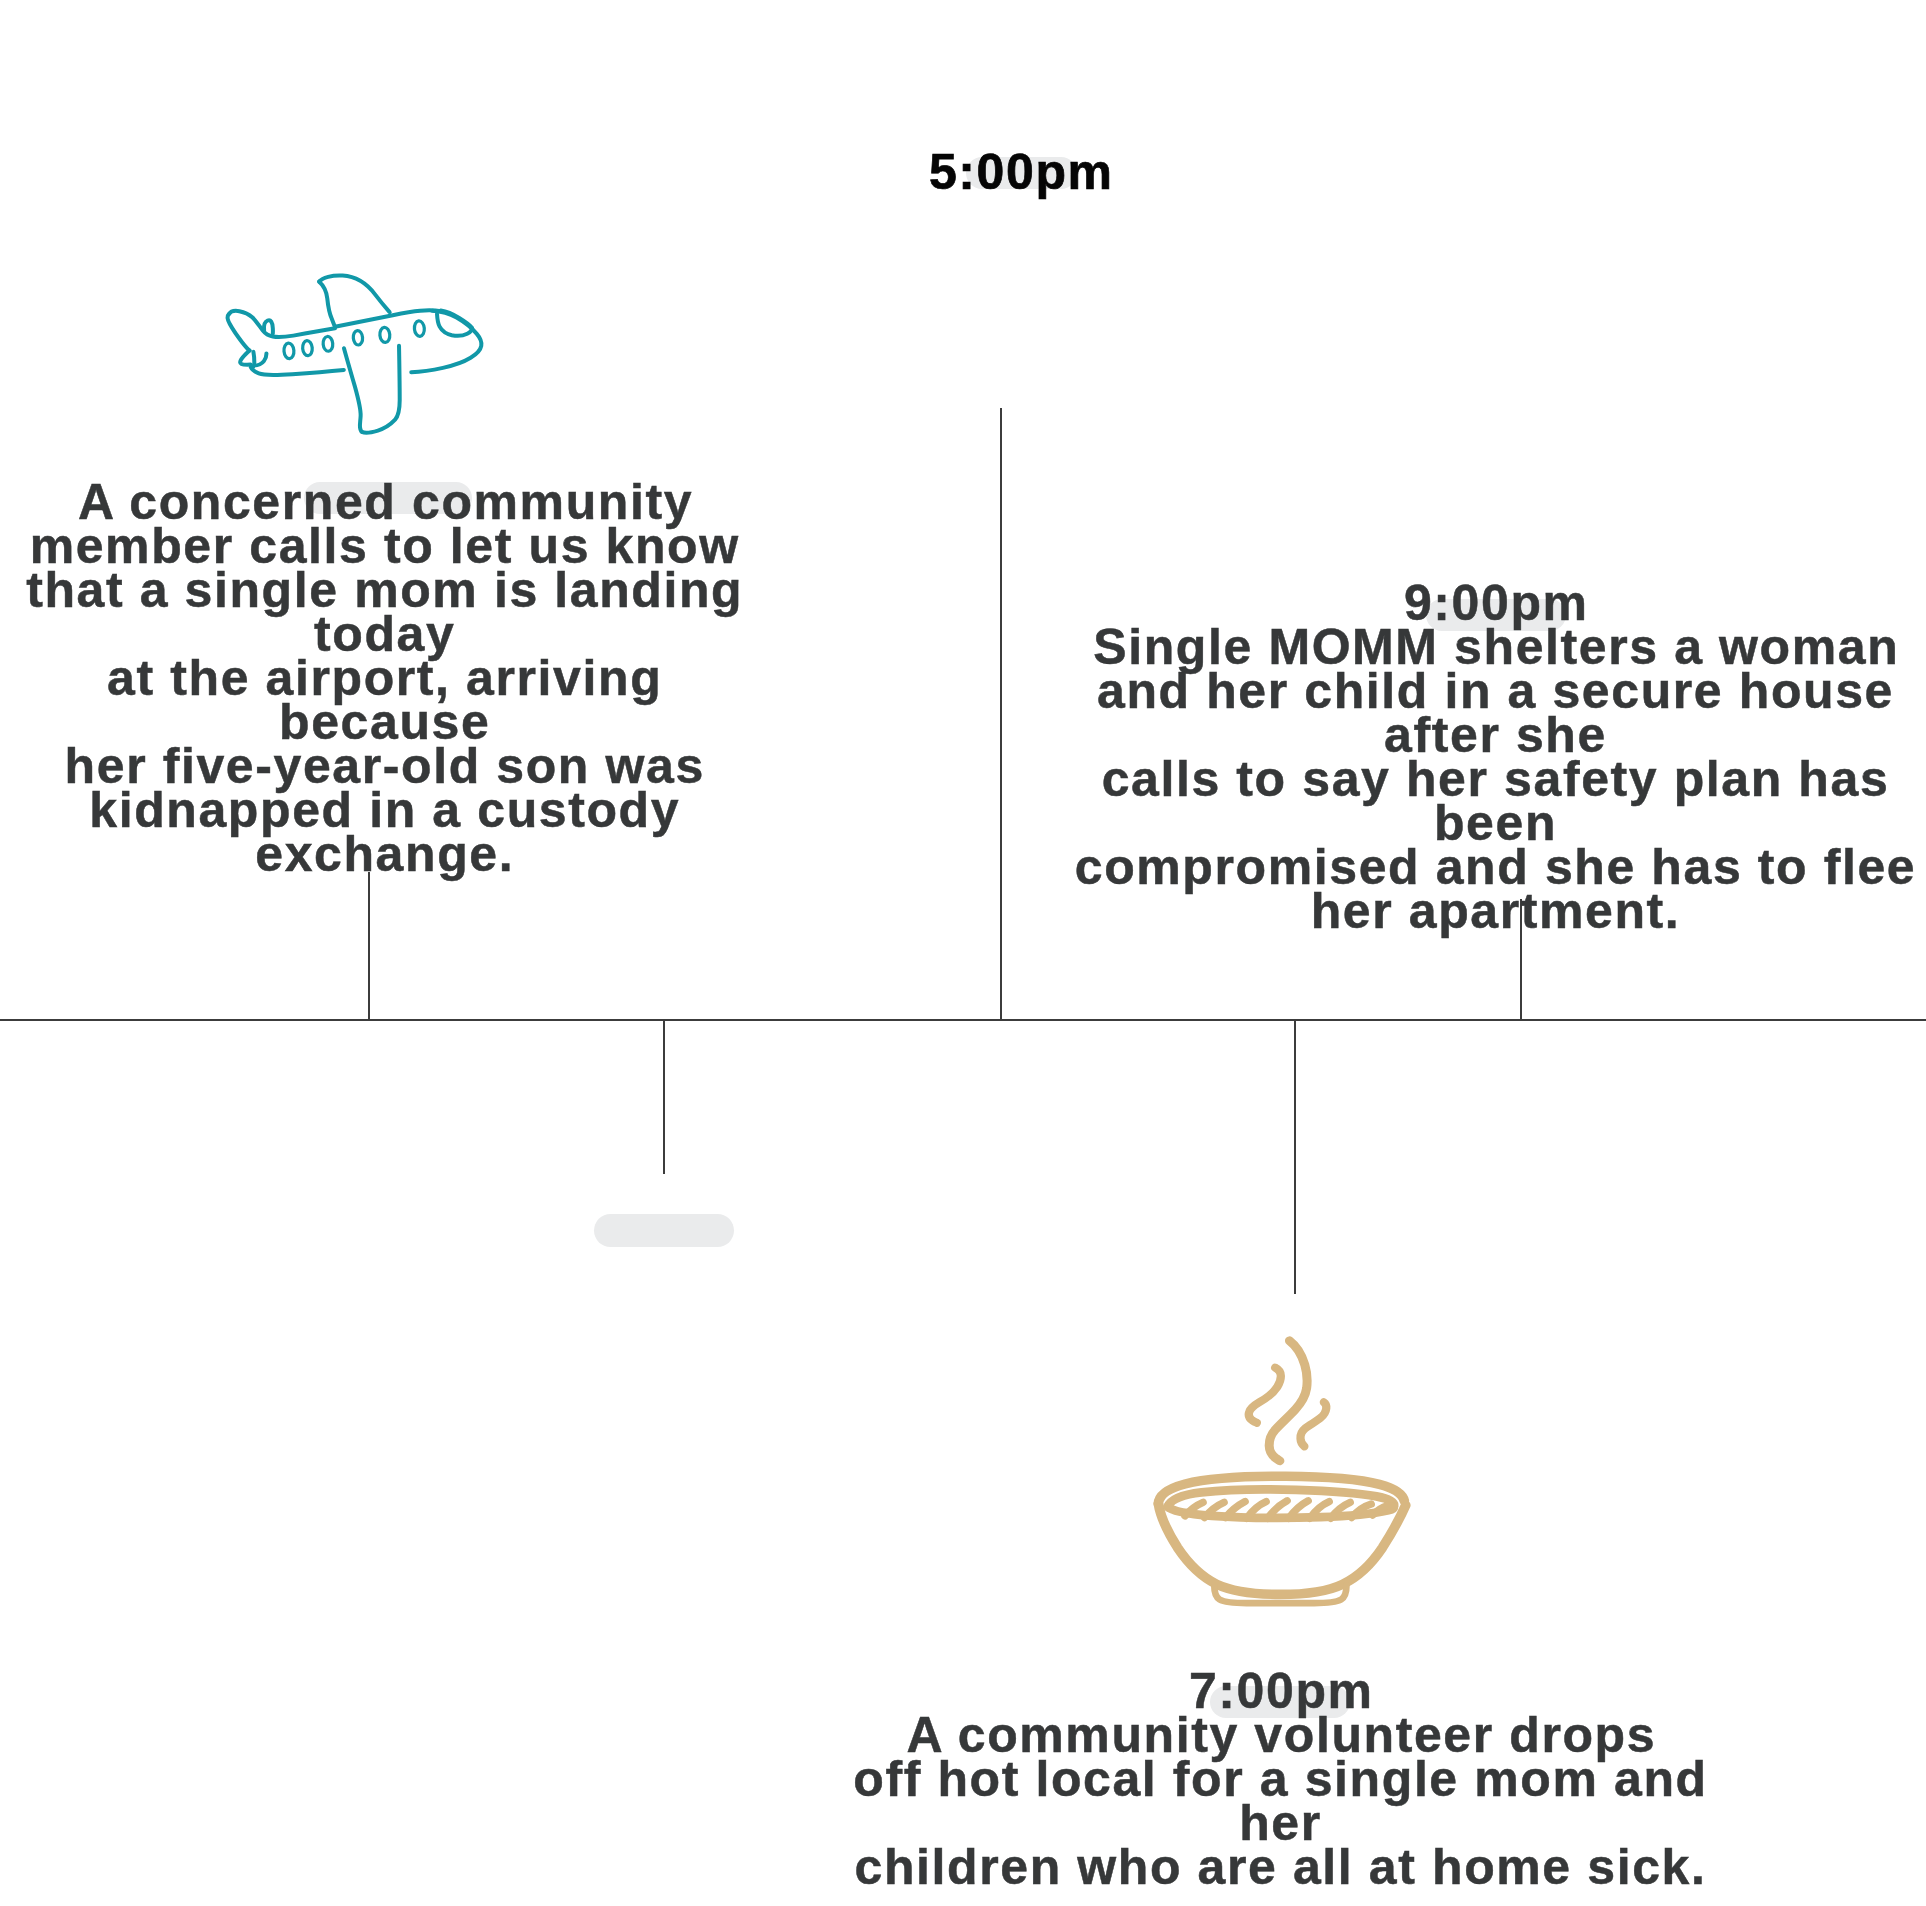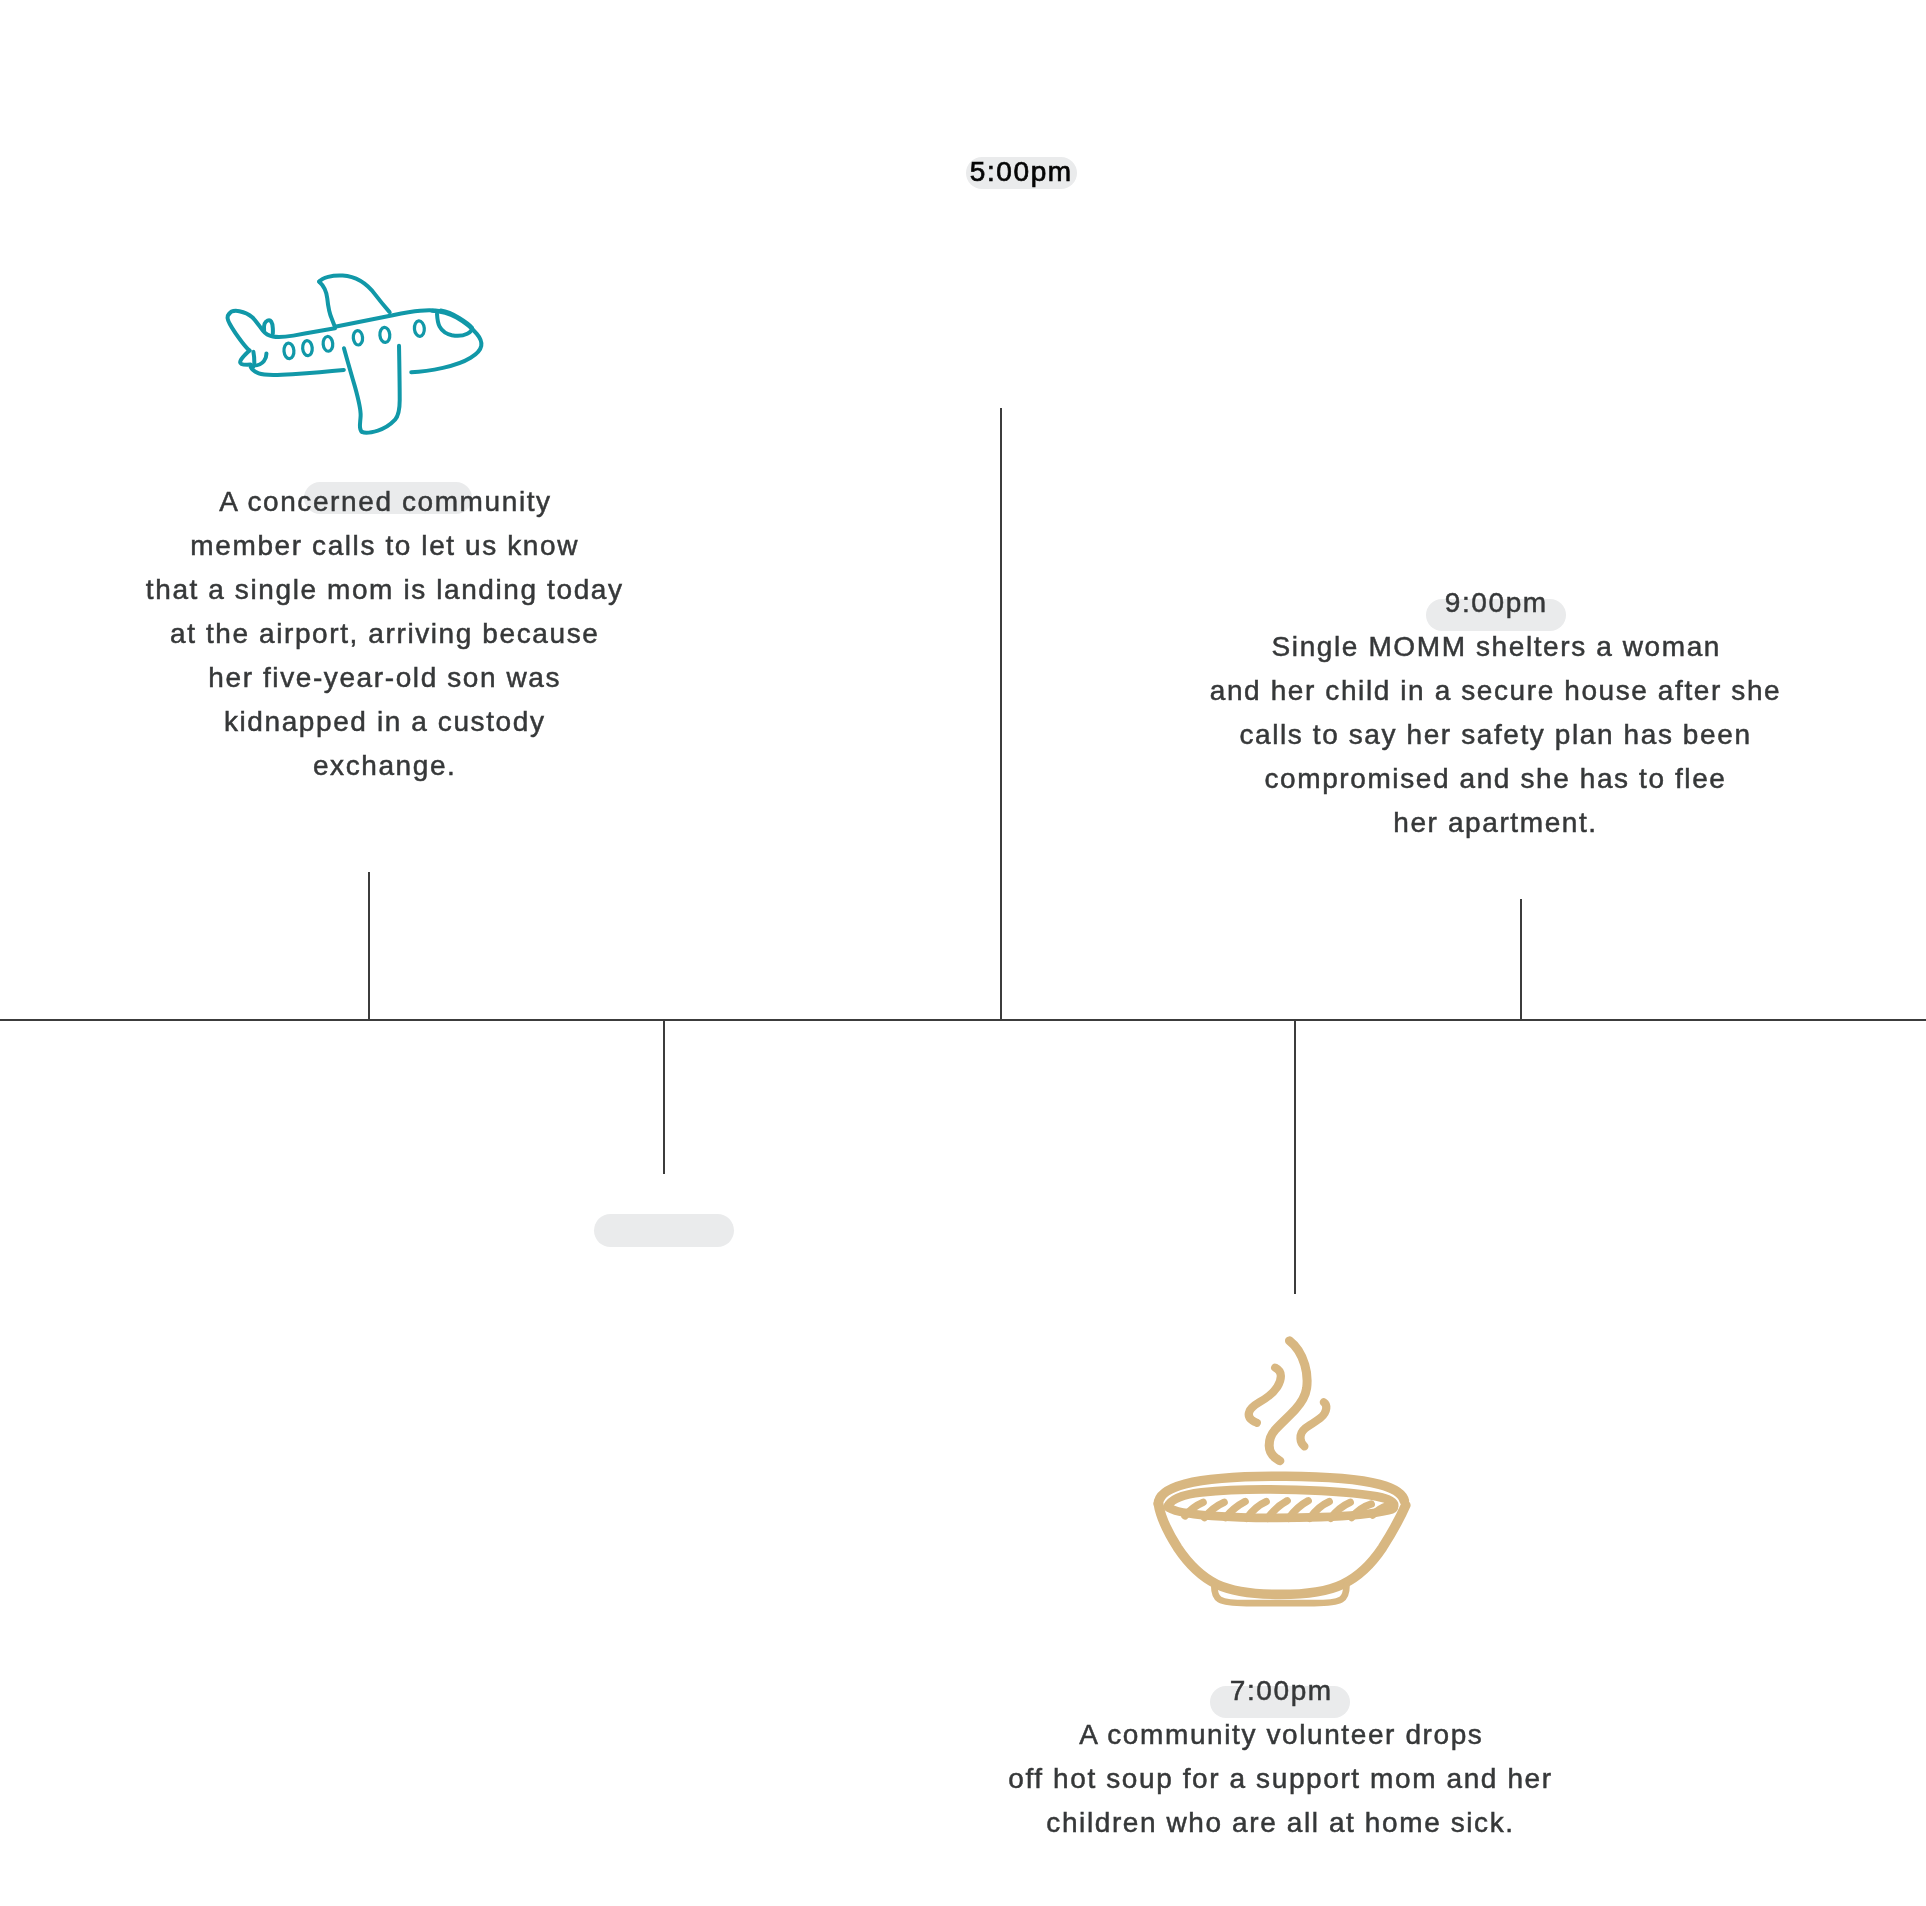--- a/index.html
+++ b/index.html
@@ -1,21 +1,21 @@
 <!DOCTYPE html>
 <html style="font-size:12.3px"><head>
 <meta charset="utf-8">
 <style>
   html,body{margin:0;padding:0;}
   body{width:1926px;height:1906px;background:#ffffff;font-family:"Liberation Sans",sans-serif;overflow:hidden;}
   .stage{position:relative;width:1926px;height:1906px;}
   .tl-h{position:absolute;left:0;top:1019px;width:1926px;height:1.5px;background:#3c3c3c;}
   .tl-v{position:absolute;width:1.5px;background:#3c3c3c;}
-  .entry{position:absolute;text-align:center;color:#363839;font-size:28px;line-height:44px;
-         letter-spacing:1.6px;text-indent:1.6px;-webkit-text-stroke:0.5px currentColor;}
+  .entry{position:absolute;text-align:center;color:#363839;font-size:50px;line-height:44px;
+         letter-spacing:1.6px;text-indent:1.6px;font-weight:bold;-webkit-text-stroke:0.5px currentColor;}
   .entry .tm{display:block;}
   .entry .bd{display:block;white-space:pre-line;}
   .entry.dark{color:#050505;-webkit-text-stroke:0.7px #050505;}
   .pill{position:absolute;background:#eaebec;border-radius:770px;}
   .icon{position:absolute;overflow:visible;}
 </style>
 </head>
 <body>
 
 <div class="stage">
@@ -109,17 +109,17 @@
   </div>
 
   <div class="pill" style="left:594px;top:1214px;width:140px;height:33px;"></div>
   <div class="entry" style="left:203px;top:1197px;width:925px;">
   </div>
 
   <div class="pill" style="left:1210px;top:1686px;width:140px;height:32px;"></div>
   <div class="entry" style="left:818px;top:1669px;width:925px;">
      <span class="tm">7:00pm</span>
      <span class="bd">A community volunteer drops
-off hot soup for a support mom and her
+off hot local for a single mom and her
 children who are all at home sick.</span>
   </div>
 </div>
 
 
 </body></html>

